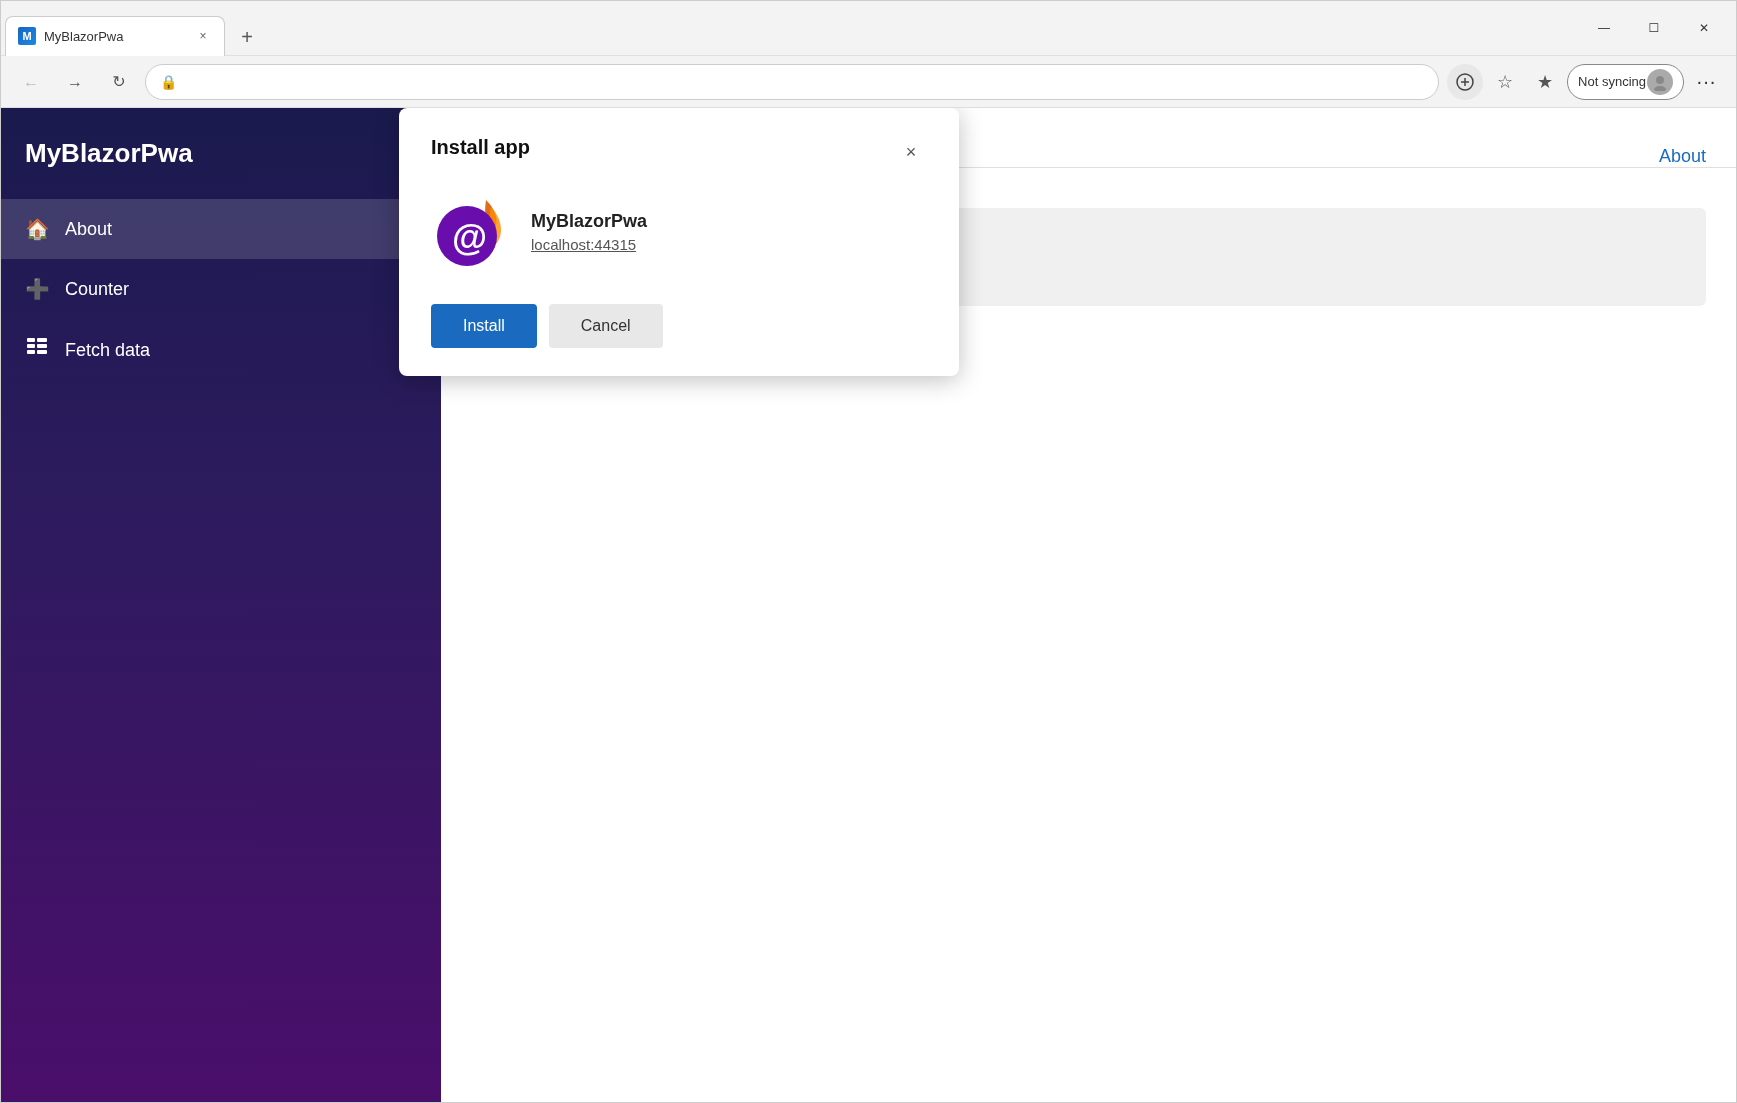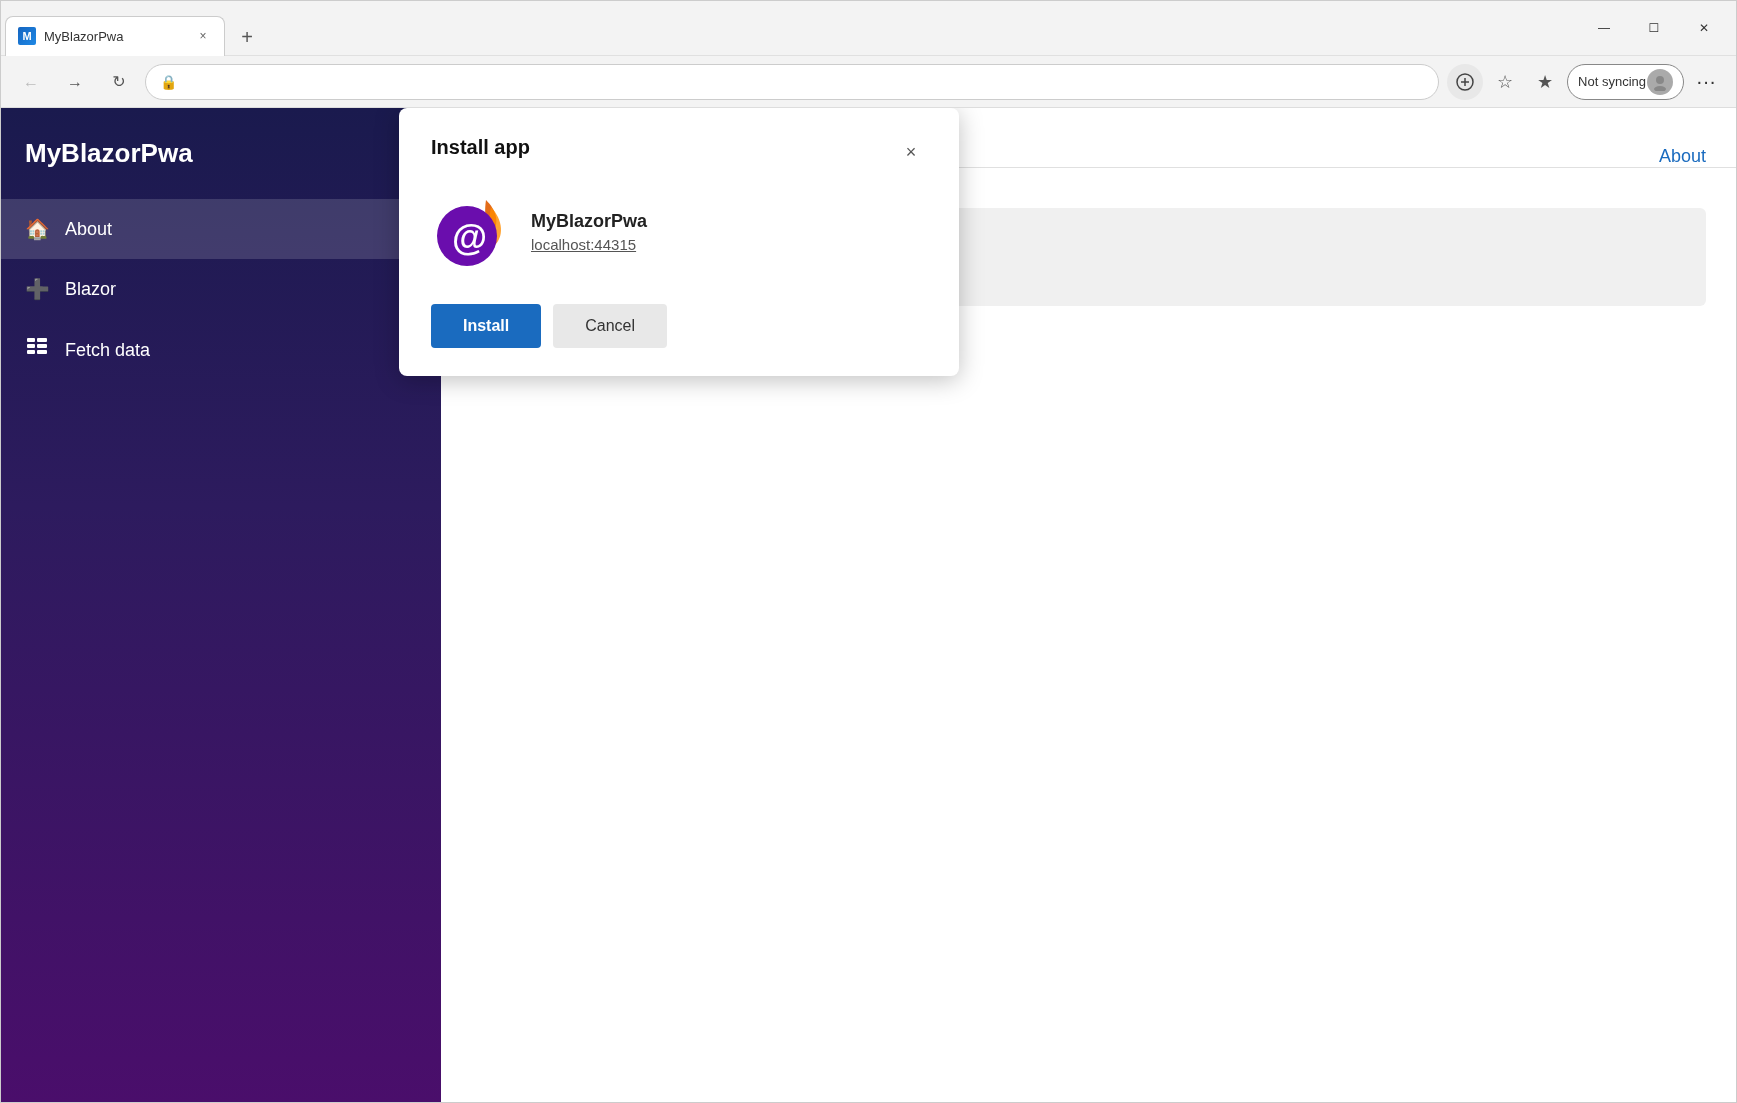--- a/index.html
+++ b/index.html
@@ -419,21 +419,21 @@
     }
 
     .btn-install {
       height: 44px;
       padding: 0 32px;
       background: #1a6bbf;
       color: white;
       border: none;
       border-radius: 4px;
       font-size: 16px;
-      font-weight: 700;
+      font-weight: 400;
       cursor: pointer;
     }
 
     .btn-cancel {
       height: 44px;
       padding: 0 32px;
       background: #e8e8e8;
       color: #333;
       border: none;
       border-radius: 4px;
@@ -502,21 +502,21 @@
   <div class="browser-content">
 
     <div class="app-sidebar">
       <div class="app-brand">MyBlazorPwa</div>
       <div class="nav-item active">
         <span class="nav-icon">🏠</span>
         <span>About</span>
       </div>
       <div class="nav-item">
         <span class="nav-icon">➕</span>
-        <span>Blazor</span>
+        <span>Counter</span>
       </div>
       <div class="nav-item">
         <span class="nav-icon">
           <svg width="22" height="22" viewBox="0 0 22 22" fill="none">
             <rect x="1" y="1" width="8" height="4" rx="1" fill="white"></rect>
             <rect x="1" y="7" width="8" height="4" rx="1" fill="white"></rect>
             <rect x="1" y="13" width="8" height="4" rx="1" fill="white"></rect>
             <rect x="11" y="1" width="10" height="4" rx="1" fill="white"></rect>
             <rect x="11" y="7" width="10" height="4" rx="1" fill="white"></rect>
             <rect x="11" y="13" width="10" height="4" rx="1" fill="white"></rect>

